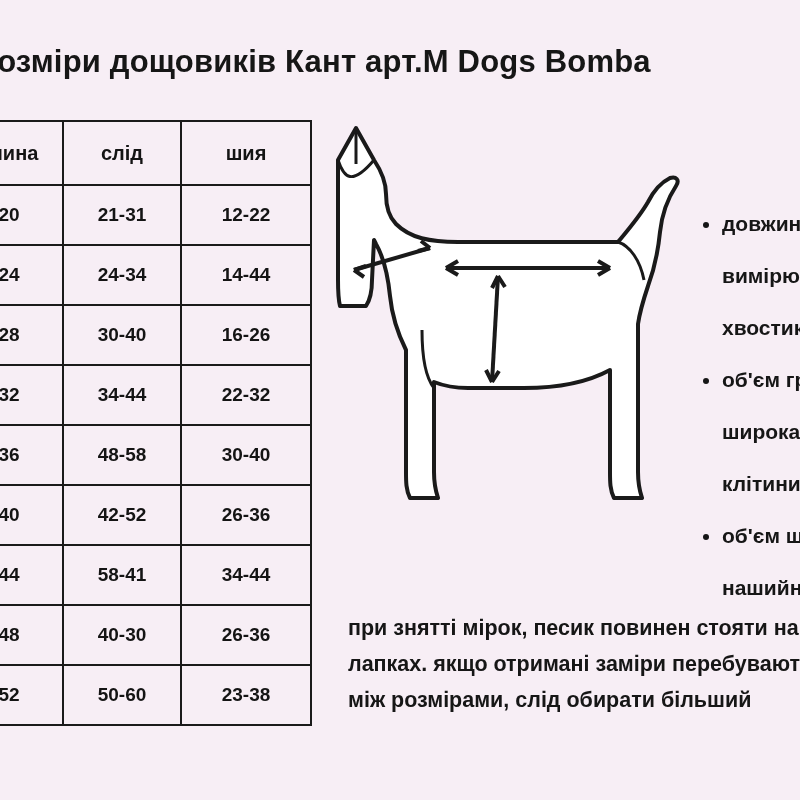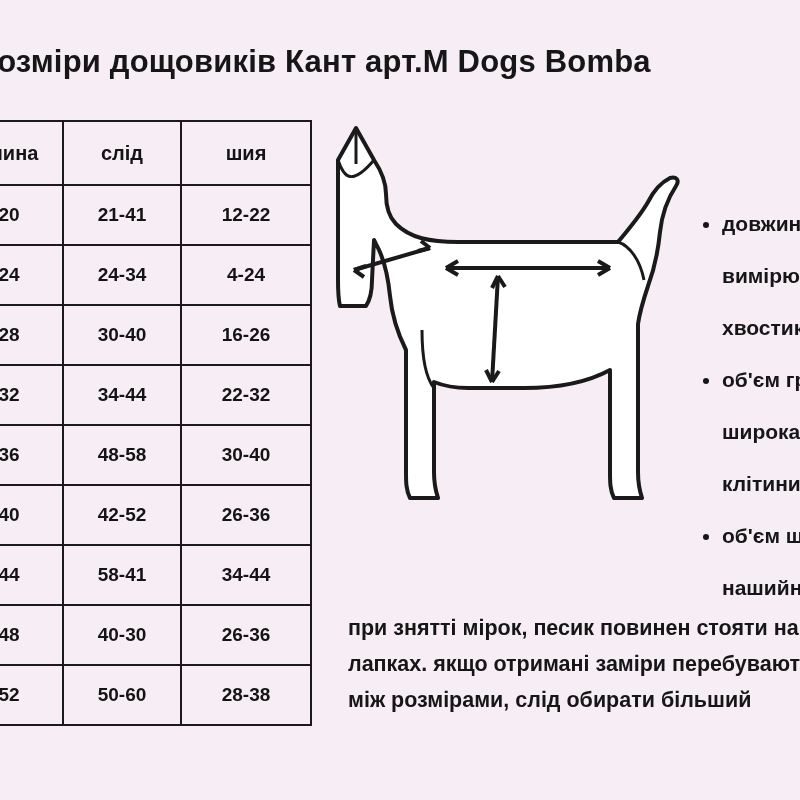--- a/index.html
+++ b/index.html
@@ -122,27 +122,27 @@
       <thead>
         <tr>
           <th>спина</th>
           <th>слід</th>
           <th>шия</th>
         </tr>
       </thead>
       <tbody>
         <tr>
           <td>20</td>
-          <td>21-41</td>
+          <td>21-31</td>
           <td>12-22</td>
         </tr>
         <tr>
           <td>24</td>
           <td>24-34</td>
-          <td>4-24</td>
+          <td>14-44</td>
         </tr>
         <tr>
           <td>28</td>
           <td>30-40</td>
           <td>16-26</td>
         </tr>
         <tr>
           <td>32</td>
           <td>34-44</td>
           <td>22-32</td>
@@ -163,21 +163,21 @@
           <td>34-44</td>
         </tr>
         <tr>
           <td>48</td>
           <td>40-30</td>
           <td>26-36</td>
         </tr>
         <tr>
           <td>52</td>
           <td>50-60</td>
-          <td>28-38</td>
+          <td>23-38</td>
         </tr>
       </tbody>
     </table>
   </div>
 
   <div class="dog-figure">
     <svg viewBox="0 0 400 400" width="400" height="400" xmlns="http://www.w3.org/2000/svg">
 
       <path d="M20,40 L38,8 L56,40
            C64,52 68,62 68,74

